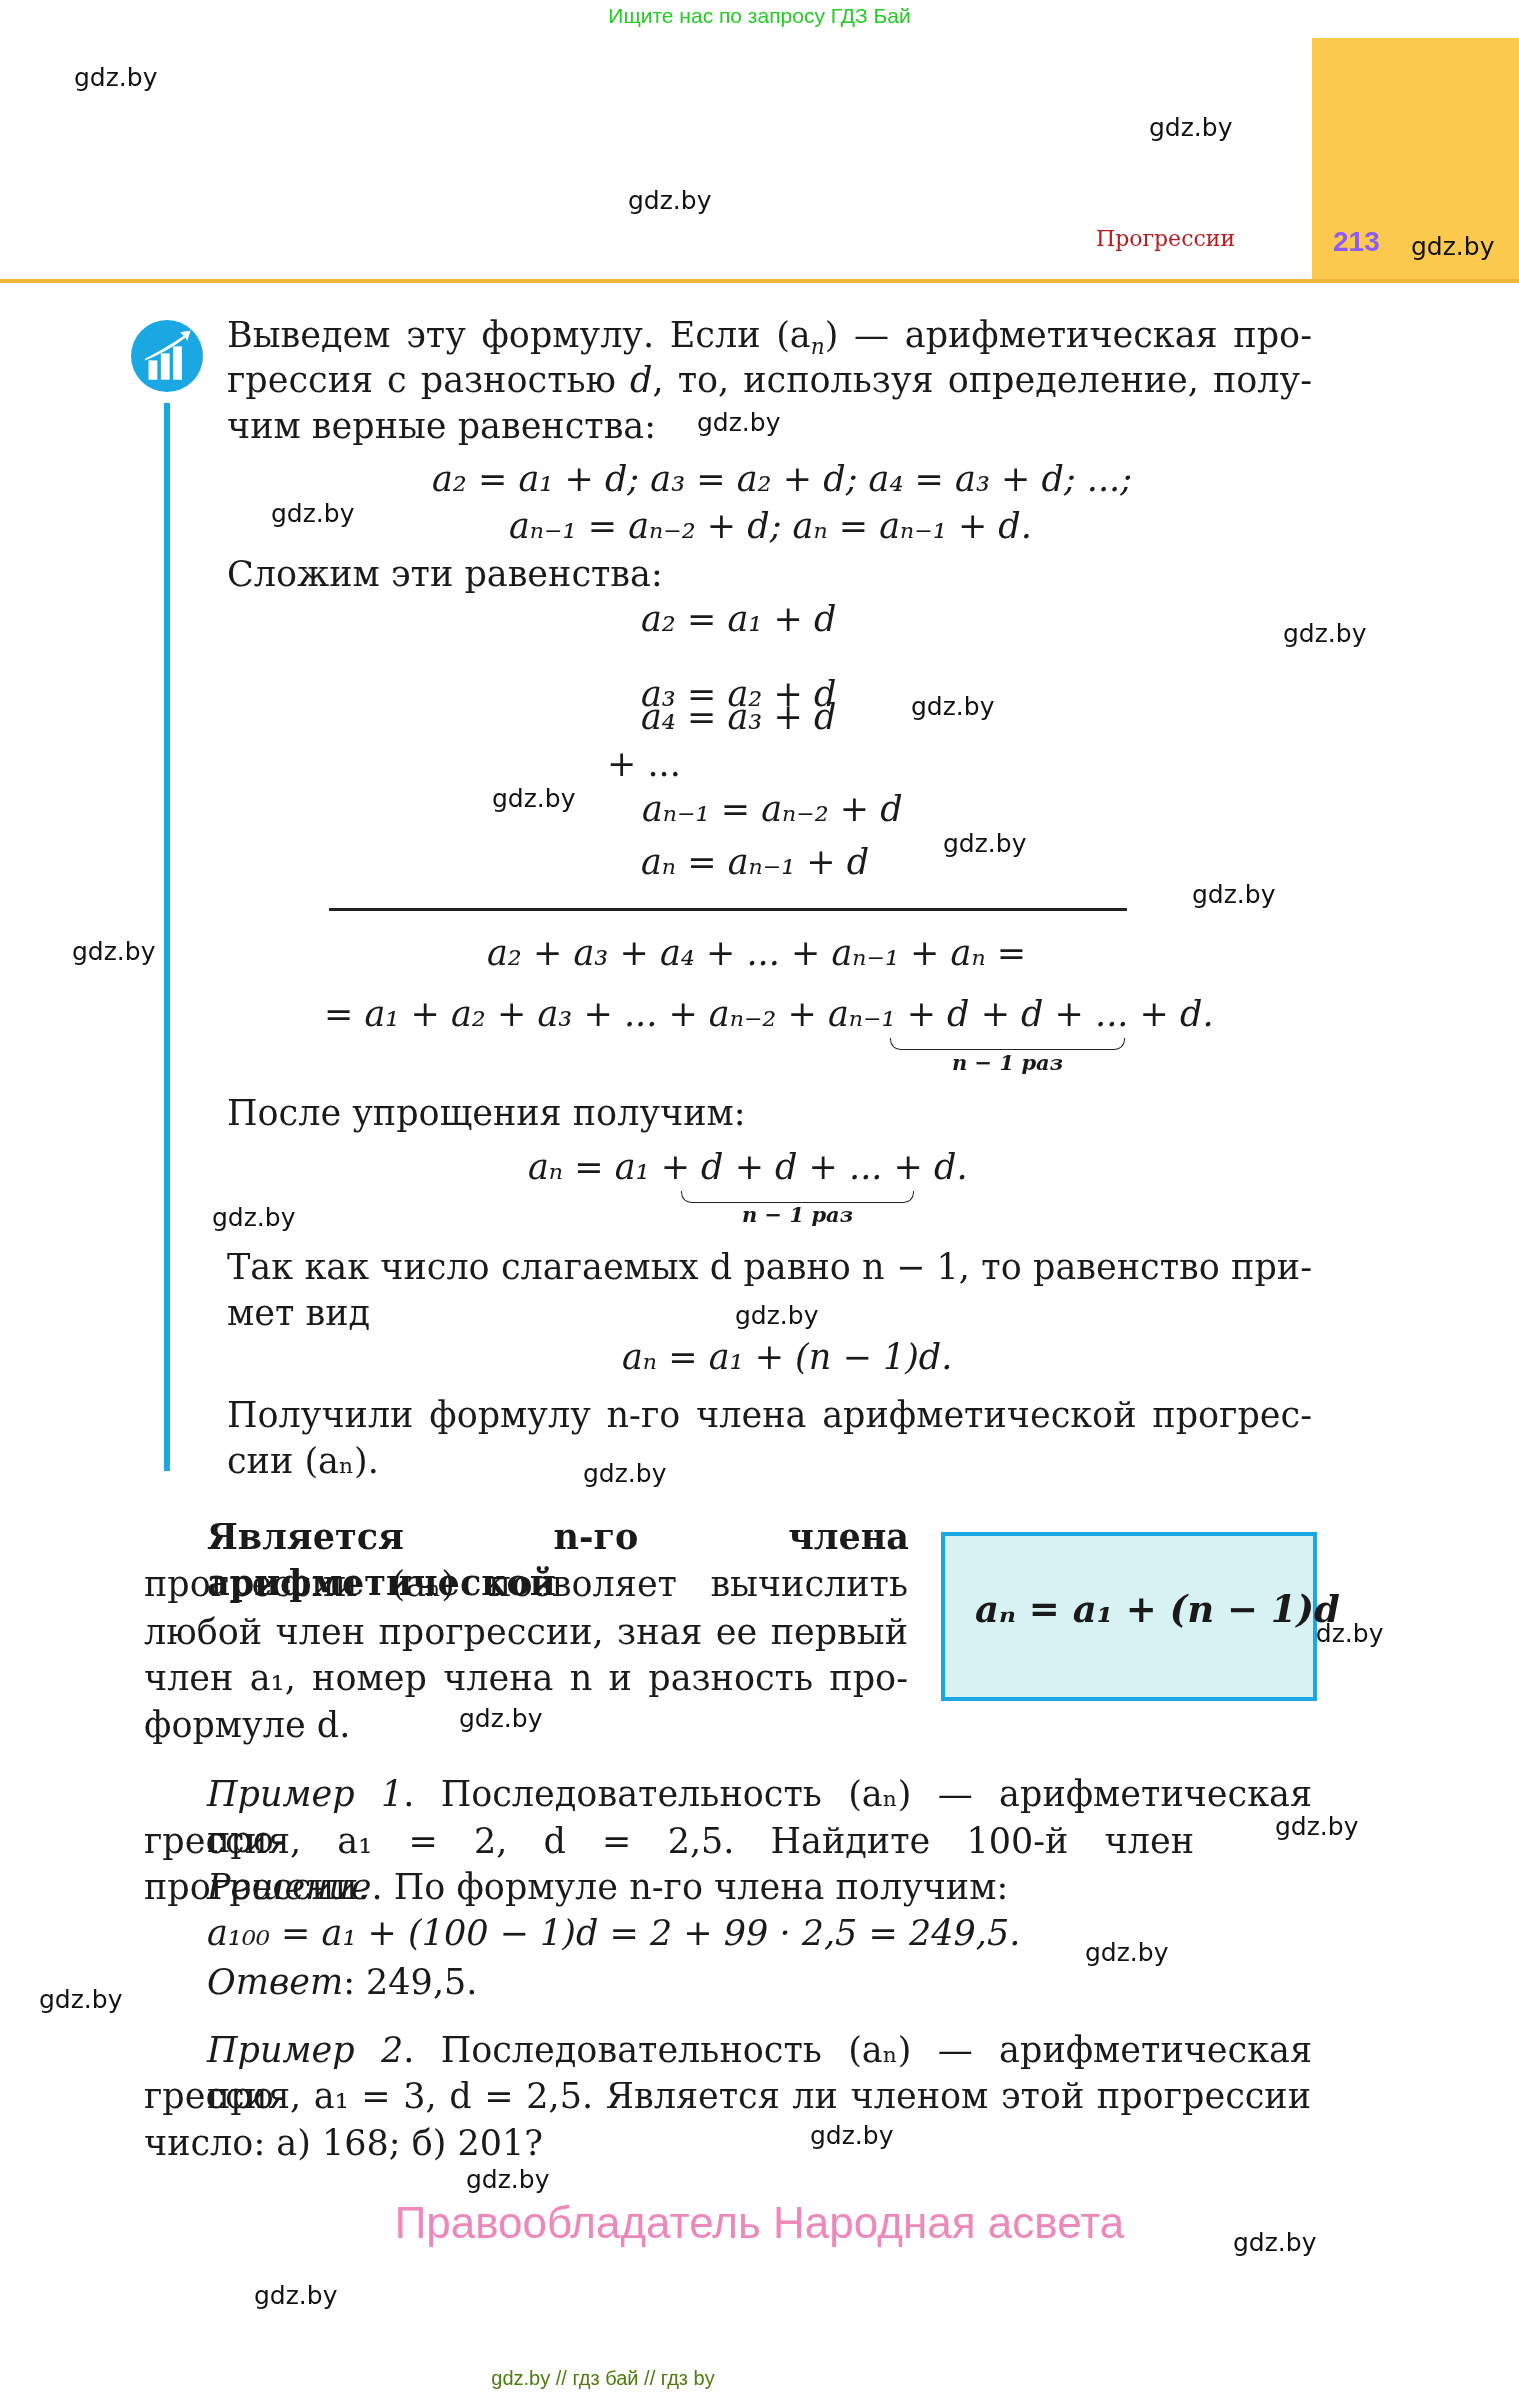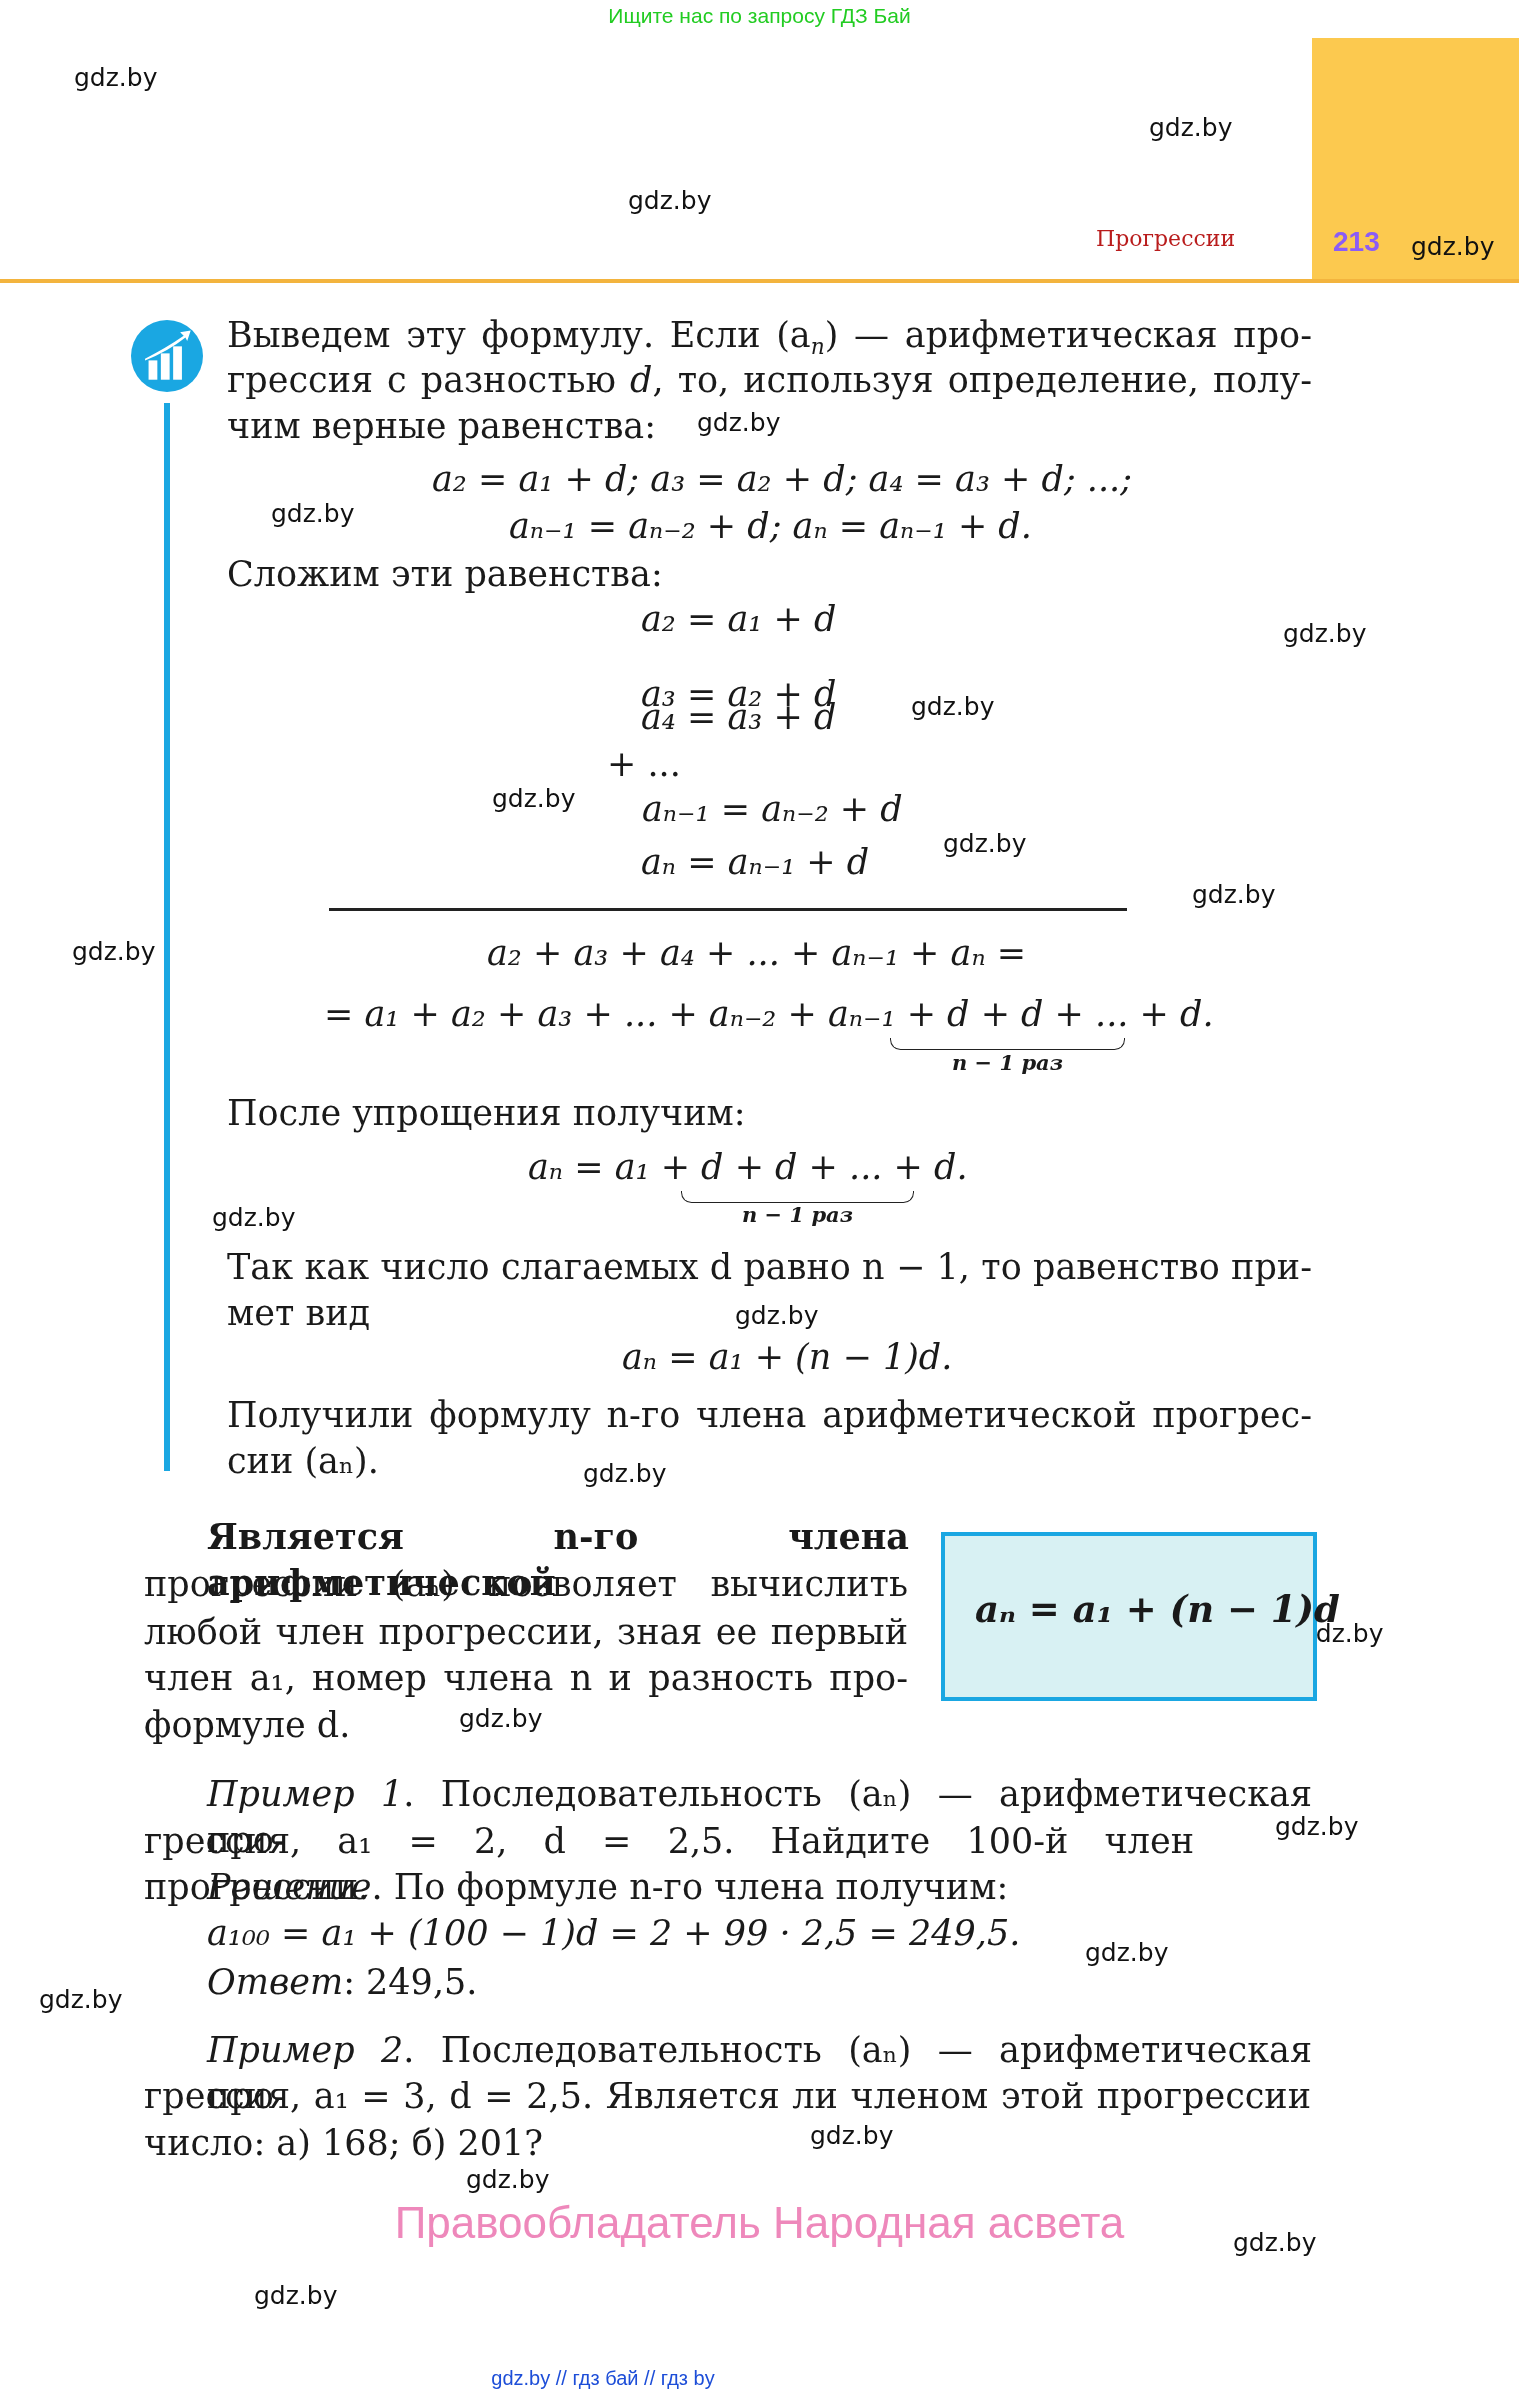--- a/index.html
+++ b/index.html
@@ -24,21 +24,21 @@
   .eq { position:absolute; font-size:35px; white-space:nowrap; font-family:"DejaVu Serif", serif; }
   .sum-rule { position:absolute; left:329px; top:908px; width:798px; height:2.6px; background:#222; }
   .brace { position:absolute; border:1.8px solid #222; border-top:none; height:10.5px; border-radius:0 0 10.5px 10.5px; }
   .brace-lbl { position:absolute; font-size:21px; white-space:nowrap;font-weight:bold; }
   .formula-box { position:absolute; left:941px; top:1532px; width:368px; height:161px;
     background:#d8f1f3; border:4.4px solid #1aa7e2; }
   .formula-text { position:absolute; left:30px; top:51px; font-size:37px; font-weight:bold; font-style:italic; white-space:nowrap;text-align:right; }
   .copyright { position:absolute; left:0; width:1519px; top:2198px; text-align:center;
     font-family:"Liberation Sans", sans-serif; font-size:44px; color:#ee88bb; }
   .footer-links { position:absolute; left:0; width:1206px; top:2367px; text-align:center;
-    font-family:"Liberation Sans", sans-serif; font-size:20px; color:#1d4ed8; }
+    font-family:"Liberation Sans", sans-serif; font-size:20px; color:#4d7c0f; }
   i.it { font-style:italic; }
 </style>
 </head>
 <body>
 
 <div class="top-promo">Ищите нас по запросу ГДЗ Бай</div>
 
 <div class="yellow-tab"></div>
 <div class="header-rule"></div>
 <div class="running-head">Прогрессии</div>

